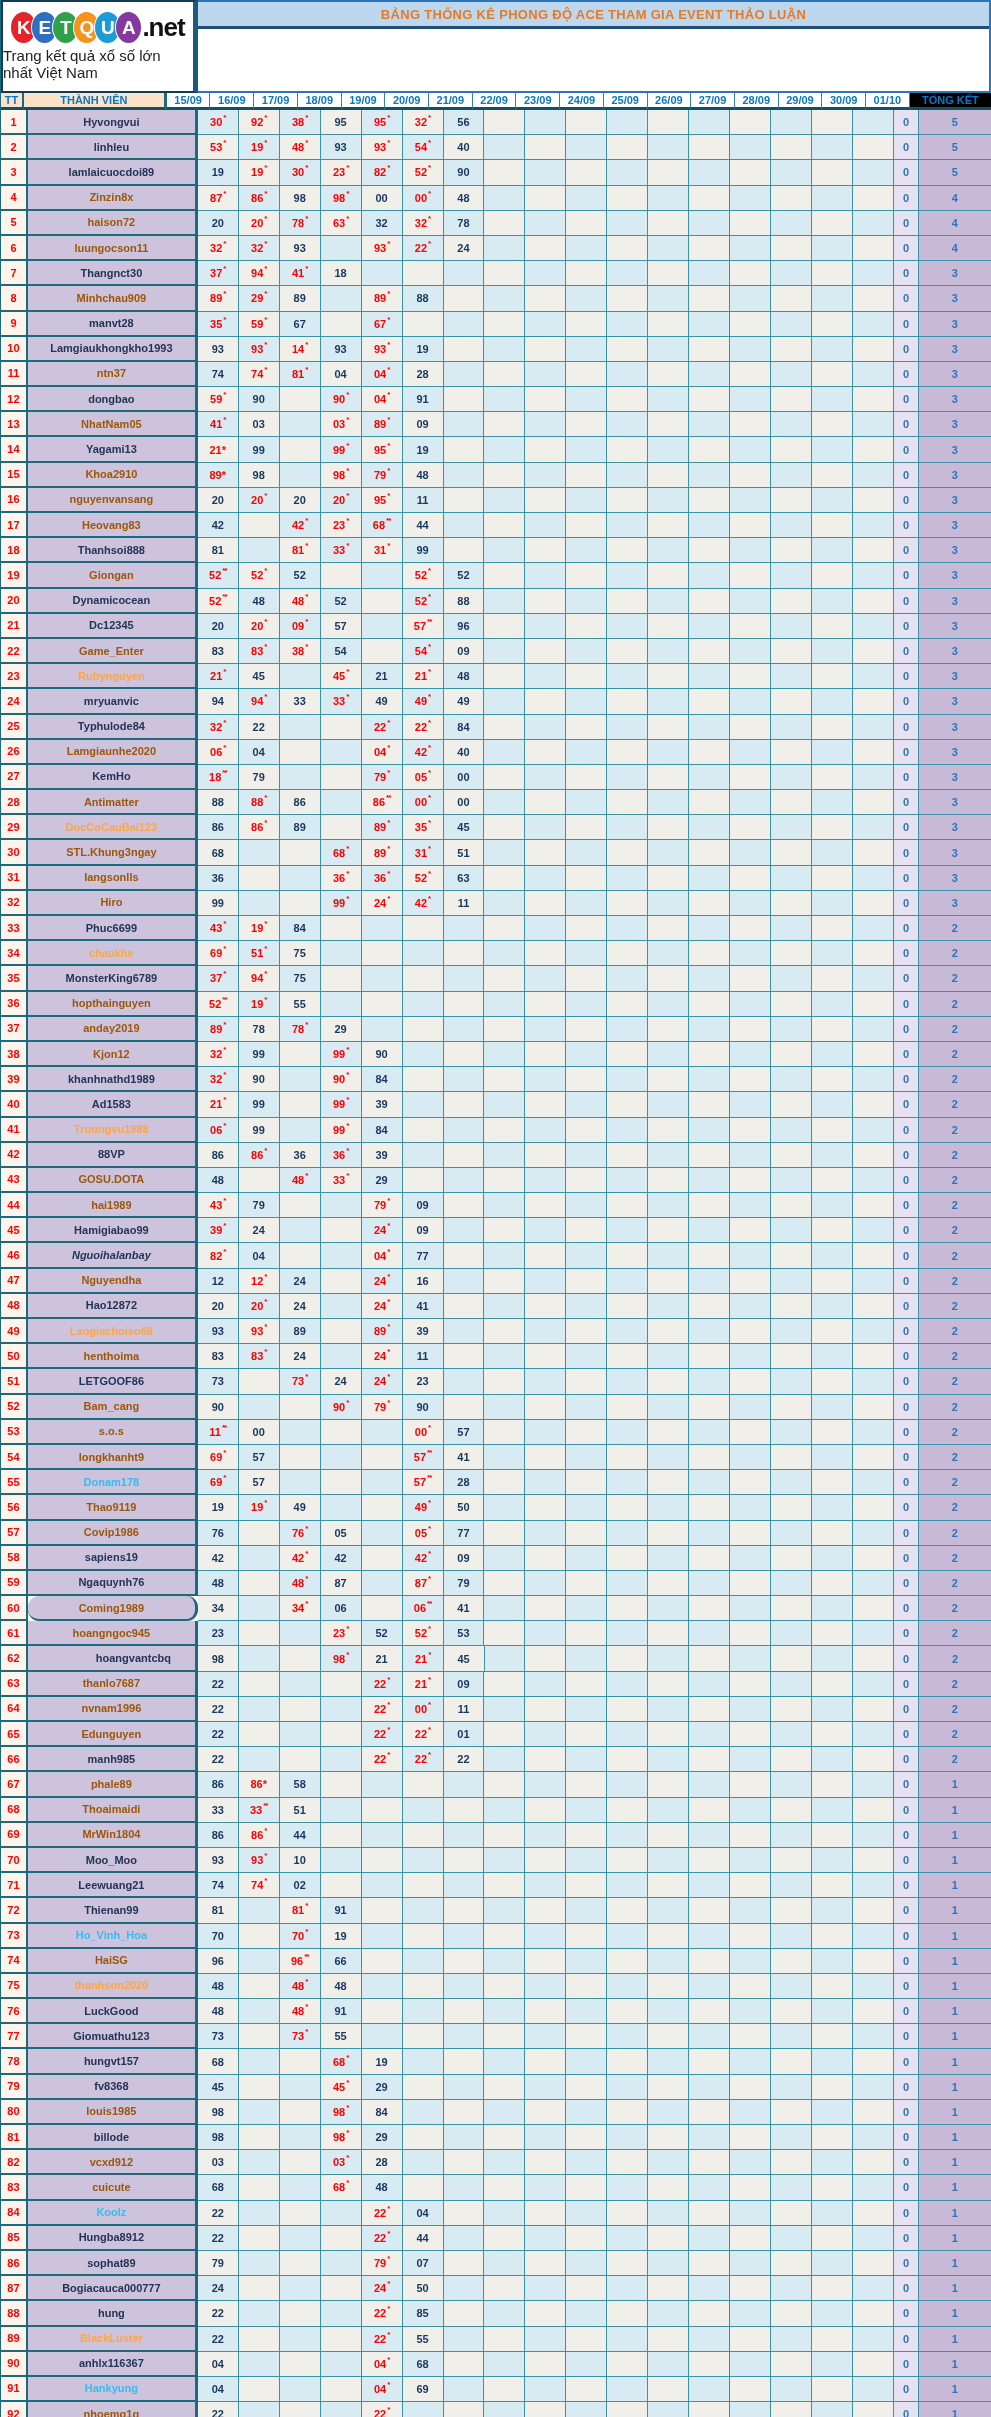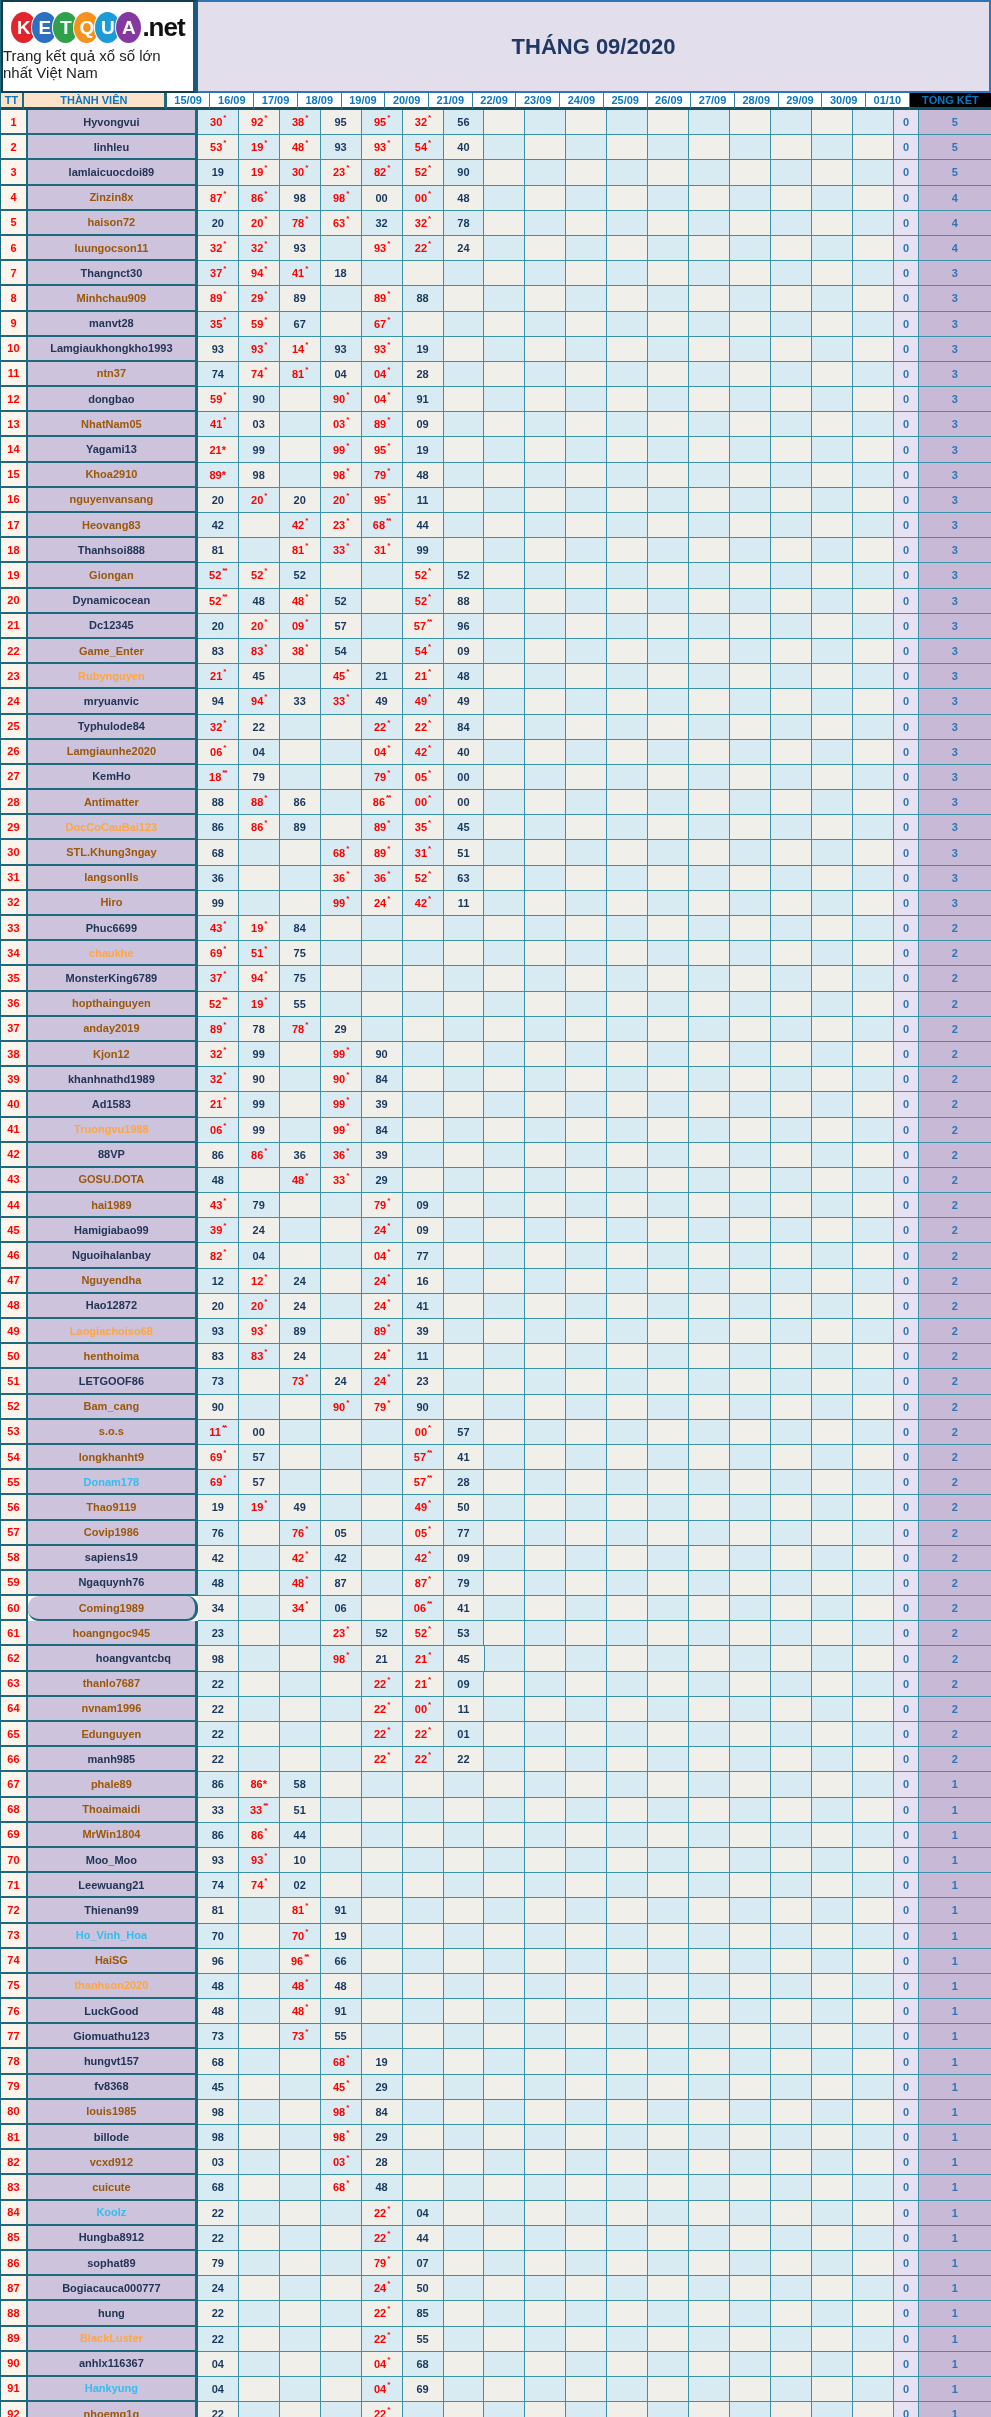--- a/index.html
+++ b/index.html
@@ -51,21 +51,21 @@
           <span class="oval" style="background: rgb(45, 111, 192);">E</span>
           <span class="oval" style="background: rgb(47, 161, 75);">T</span>
           <span class="oval" style="background: rgb(246, 146, 30);">Q</span>
           <span class="oval" style="background: rgb(28, 155, 215);">U</span>
           <span class="oval" style="background: rgb(132, 57, 158);">A</span>
           <span class="net">.net</span>
         </div>
       <div class="tagline">Trang kết quả xổ số lớn nhất Việt Nam</div>
     </div>
     <div class="title-area">
-      <div class="month-bar">THÁNG 09/2020</div>
+      <div class="title-bar">BẢNG THỐNG KÊ PHONG ĐỘ ACE THAM GIA EVENT THẢO LUẬN</div>
     </div>
   </header>
 
   <div id="grid">
     <div class="hdr-row">
       <div class="hcell h-tt">TT</div>
       <div class="hcell h-name">THÀNH VIÊN</div>
 
       <div class="hcell h-date">15/09</div>
         <div class="hcell h-date">16/09</div>
@@ -1704,21 +1704,21 @@
           <div class="cell c-date bg-a"></div>
           <div class="cell c-date bg-b"></div>
           <div class="cell c-date bg-a"></div>
           <div class="cell c-date bg-b"></div>
           <div class="cell c-date bg-a"></div>
           <div class="cell c-t0">0</div>
           <div class="cell c-score">2</div>
         </div>
         <div class="row">
           <div class="cell c-tt">46</div>
-          <div class="cell c-name" style="color: rgb(35, 52, 86);">Nguoihalanbay</div>
+          <div class="cell c-name" style="color: rgb(35, 52, 86); font-style: italic;">Nguoihalanbay</div>
           <div class="cell c-date bg-b">
             <span class="rv">82</span>
             <sup class="ast">*</sup>
           </div>
           <div class="cell c-date bg-a">
             <span class="nv">04</span>
           </div>
           <div class="cell c-date bg-b"></div>
           <div class="cell c-date bg-a"></div>
           <div class="cell c-date bg-b">

